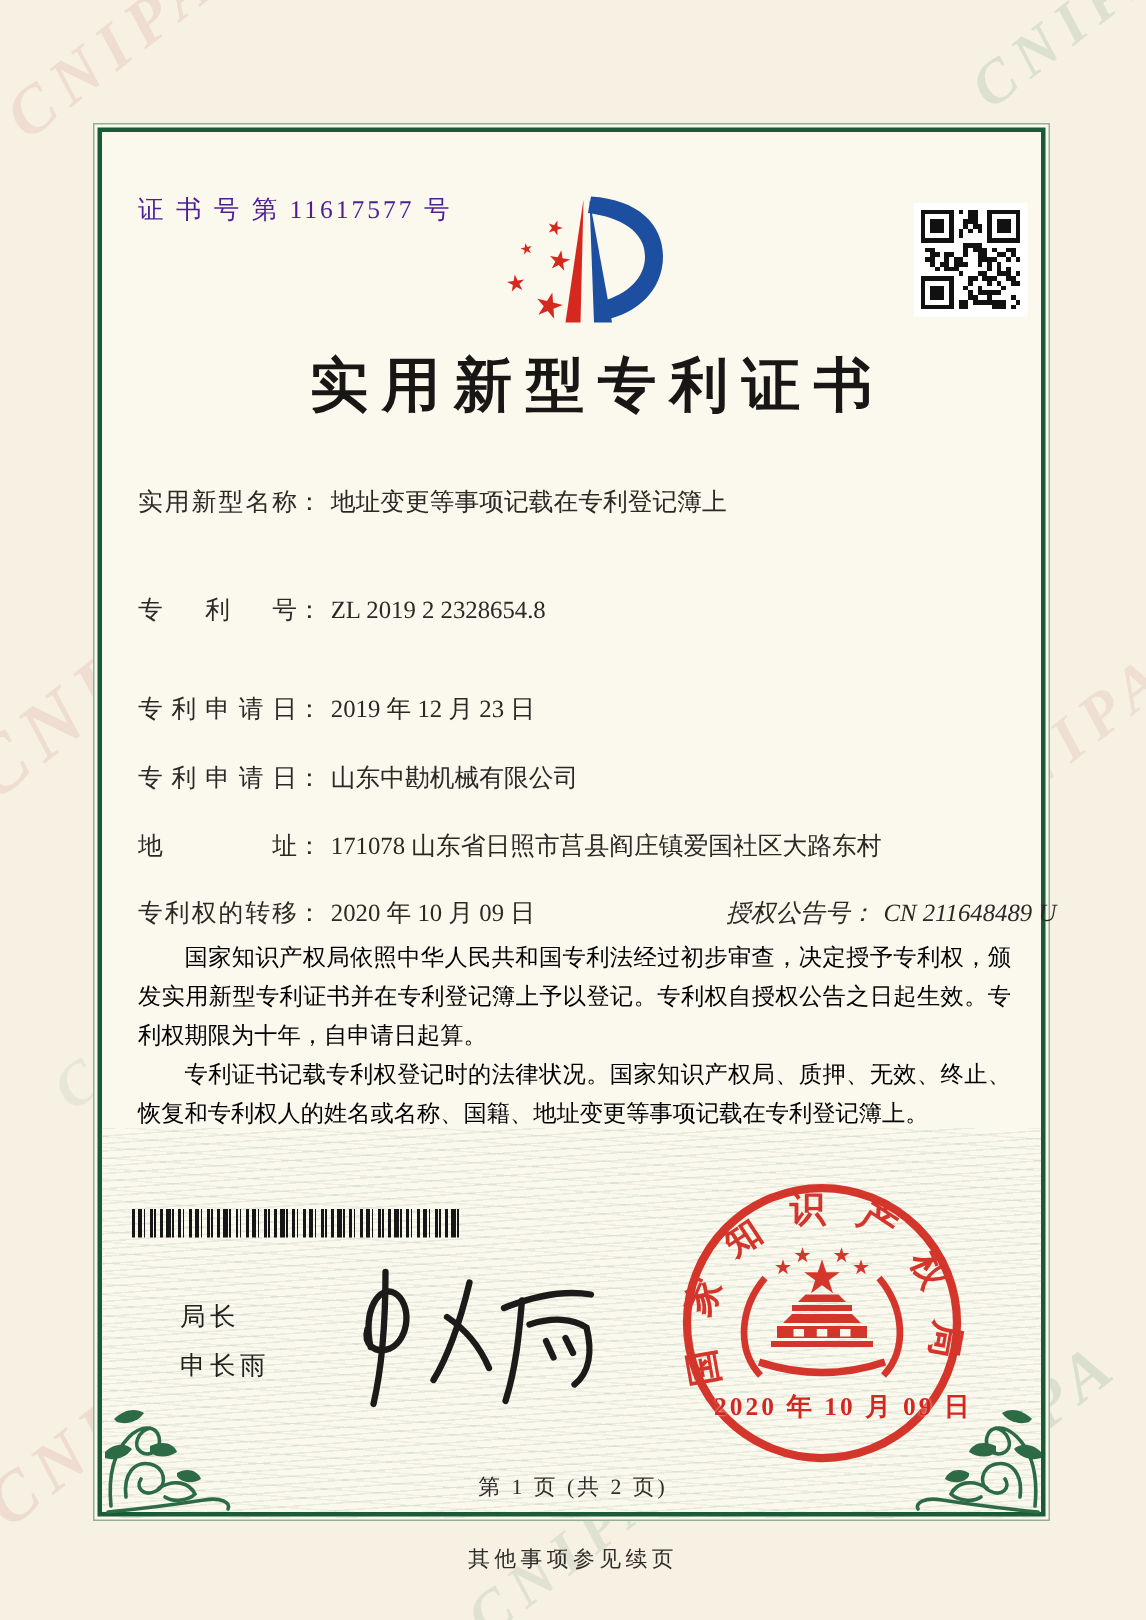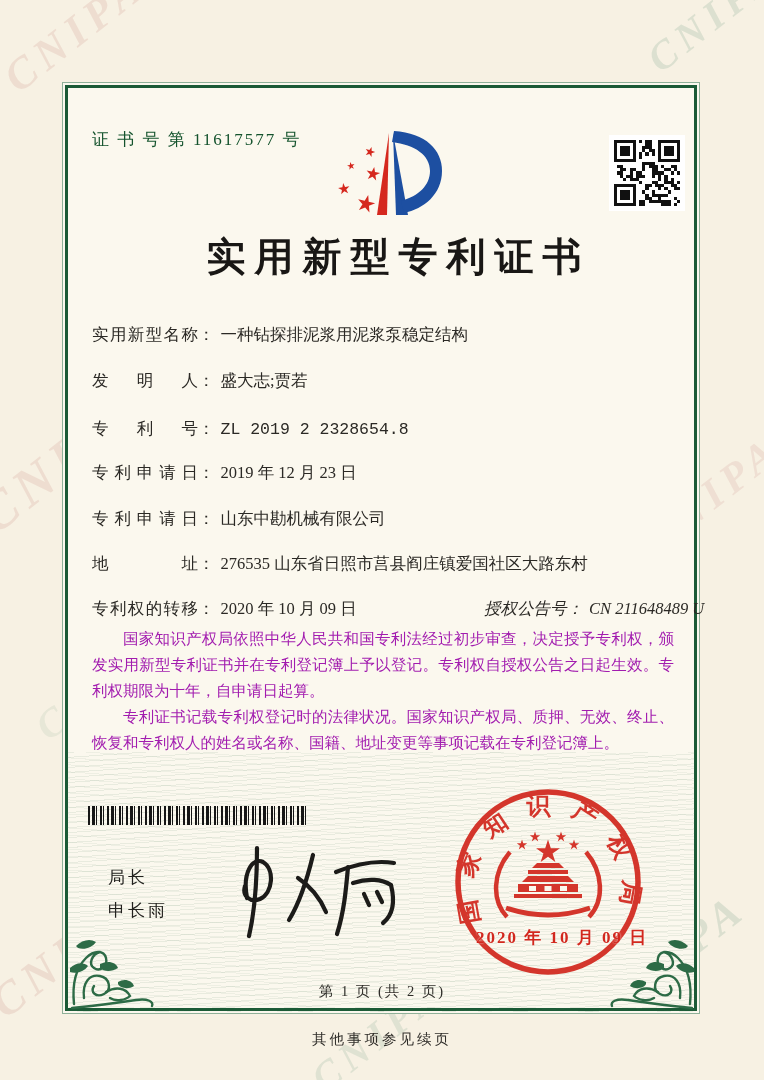--- a/index.html
+++ b/index.html
@@ -28,56 +28,56 @@
     border:3px solid #1b5a36;
   }
   .guilloche{
     position:absolute;left:67px;top:752px;width:628px;height:260px;
     background:
       repeating-linear-gradient(176deg, rgba(70,120,85,0.10) 0 1px, rgba(0,0,0,0) 1px 5px),
       repeating-linear-gradient(184deg, rgba(70,120,85,0.07) 0 1px, rgba(0,0,0,0) 1px 7px);
   }
   .cert-no{
     position:absolute;left:92px;top:128px;
-    font-size:17px;color:#14532d;letter-spacing:2px;
+    font-size:17px;color:#4c1d95;letter-spacing:2px;
   }
   .logo{position:absolute;left:318px;top:116px;width:140px;height:112px;}
   .qr{position:absolute;left:609px;top:135px;width:76px;height:76px;}
   .title{
     position:absolute;left:0;right:0;top:230px;text-align:center;
     font-size:39px;font-weight:700;color:#191715;
     letter-spacing:9px;padding-left:9px;margin-left:24px;
   }
   .row{
     position:absolute;left:92px;font-size:16.5px;color:#2b2925;
     white-space:nowrap;
   }
   .flabel{
     display:inline-block;width:106px;text-align:justify;text-align-last:justify;
     vertical-align:bottom;
   }
   .colon{display:inline-block;margin-right:6px;}
   .grant2{position:absolute;left:392px;top:0;font-style:italic;}
   .paras{
     position:absolute;left:92px;top:626px;width:582px;
-    font-size:15.5px;line-height:26px;color:#a21caf;text-align:justify;
+    font-size:15.5px;line-height:26px;color:#000000;text-align:justify;
   }
   .paras p{margin:0;text-indent:2em;}
   .barcode{
     position:absolute;left:88px;top:806px;width:218px;height:19px;
     background-image:repeating-linear-gradient(90deg,
       #161616 0 2px, rgba(0,0,0,0) 2px 4px,
       #161616 4px 7px, rgba(0,0,0,0) 7px 8px,
       #161616 8px 9px, rgba(0,0,0,0) 9px 12px,
       #161616 12px 14px, rgba(0,0,0,0) 14px 15px,
       #161616 15px 16px, rgba(0,0,0,0) 16px 19px);
   }
   .signer{position:absolute;left:108px;top:866px;font-size:17px;color:#22211e;
     font-family:"Liberation Sans","DejaVu Sans",sans-serif;}
-  .signer div{margin-bottom:10px;letter-spacing:3px;}
+  .signer div{margin-bottom:10px;letter-spacing:3px;margin-left:12px;}
   .sig-svg{position:absolute;left:216px;top:842px;width:200px;height:100px;}
   .seal{position:absolute;left:448px;top:782px;width:200px;height:200px;opacity:.93;}
   .seal-date{
     position:absolute;left:476px;top:926px;font-size:17px;font-weight:700;
     color:#d2281e;letter-spacing:2px;white-space:nowrap;text-shadow:0 0 2px rgba(255,255,255,.8);
   }
   .page-ind{
     position:absolute;left:0;right:0;top:982px;text-align:center;
     font-size:14.5px;color:#2f2d29;letter-spacing:2px;
   }
@@ -166,36 +166,33 @@
         <rect x="16" y="2" width="3" height="3"></rect>
       <path fill-rule="evenodd" d="M0 14h7v7h-7z M1 15v5h5v-5z"></path>
         <rect x="2" y="16" width="3" height="3"></rect>
       <path class="modules" d="M8 0h1v1h-1zM10 0h1v1h-1zM11 0h1v1h-1zM10 1h1v1h-1zM11 1h1v1h-1zM9 2h1v1h-1zM10 2h1v1h-1zM11 2h1v1h-1zM9 3h1v1h-1zM11 3h1v1h-1zM12 3h1v1h-1zM8 4h1v1h-1zM10 4h1v1h-1zM12 4h1v1h-1zM8 5h1v1h-1zM9 7h1v1h-1zM10 7h1v1h-1zM11 7h1v1h-1zM12 7h1v1h-1zM1 8h1v1h-1zM2 8h1v1h-1zM9 8h1v1h-1zM11 8h1v1h-1zM12 8h1v1h-1zM13 8h1v1h-1zM15 8h1v1h-1zM18 8h1v1h-1zM19 8h1v1h-1zM2 9h1v1h-1zM3 9h1v1h-1zM5 9h1v1h-1zM6 9h1v1h-1zM9 9h1v1h-1zM12 9h1v1h-1zM13 9h1v1h-1zM16 9h1v1h-1zM17 9h1v1h-1zM19 9h1v1h-1zM1 10h1v1h-1zM2 10h1v1h-1zM5 10h1v1h-1zM7 10h1v1h-1zM8 10h1v1h-1zM12 10h1v1h-1zM13 10h1v1h-1zM14 10h1v1h-1zM15 10h1v1h-1zM18 10h1v1h-1zM20 10h1v1h-1zM2 11h1v1h-1zM4 11h1v1h-1zM5 11h1v1h-1zM7 11h1v1h-1zM8 11h1v1h-1zM9 11h1v1h-1zM12 11h1v1h-1zM14 11h1v1h-1zM16 11h1v1h-1zM3 12h1v1h-1zM5 12h1v1h-1zM6 12h1v1h-1zM7 12h1v1h-1zM14 12h1v1h-1zM16 12h1v1h-1zM18 12h1v1h-1zM8 13h1v1h-1zM12 13h1v1h-1zM13 13h1v1h-1zM16 13h1v1h-1zM17 13h1v1h-1zM18 13h1v1h-1zM20 13h1v1h-1zM10 14h1v1h-1zM11 14h1v1h-1zM13 14h1v1h-1zM14 14h1v1h-1zM15 14h1v1h-1zM18 14h1v1h-1zM19 14h1v1h-1zM10 15h1v1h-1zM14 15h1v1h-1zM16 15h1v1h-1zM19 15h1v1h-1zM20 15h1v1h-1zM9 16h1v1h-1zM12 16h1v1h-1zM17 16h1v1h-1zM10 17h1v1h-1zM12 17h1v1h-1zM13 17h1v1h-1zM14 17h1v1h-1zM15 17h1v1h-1zM16 17h1v1h-1zM10 18h1v1h-1zM11 18h1v1h-1zM14 18h1v1h-1zM19 18h1v1h-1zM8 19h1v1h-1zM9 19h1v1h-1zM11 19h1v1h-1zM12 19h1v1h-1zM13 19h1v1h-1zM14 19h1v1h-1zM15 19h1v1h-1zM16 19h1v1h-1zM17 19h1v1h-1zM20 19h1v1h-1zM8 20h1v1h-1zM9 20h1v1h-1zM15 20h1v1h-1zM16 20h1v1h-1zM17 20h1v1h-1zM19 20h1v1h-1z"></path>
     </g>
   </svg>
 
   <div class="title">实用新型专利证书</div>
 
   <div class="row" style="top:324px;">
-    <span class="flabel">实用新型名称</span><span class="colon">：</span><span>一种钻探排泥浆用泥浆泵稳定结构</span>
-  </div>
-  <div class="row" style="top:370px;">
-    <span class="flabel">发明人</span><span class="colon">：</span><span>盛大志;贾若</span>
-  </div>
-  <div class="row" style="top:418px;font-family:Liberation Mono, monospace;">
+    <span class="flabel">实用新型名称</span><span class="colon">：</span><span>地址变更等事项记载在专利登记簿上</span>
+  </div>
+  <div class="row" style="top:396px;">
     <span class="flabel">专利号</span><span class="colon">：</span><span>ZL 2019 2 2328654.8</span>
   </div>
   <div class="row" style="top:462px;">
     <span class="flabel">专利申请日</span><span class="colon">：</span><span>2019 年 12 月 23 日</span>
   </div>
   <div class="row" style="top:508px;">
     <span class="flabel">专利申请日</span><span class="colon">：</span><span>山东中勘机械有限公司</span>
   </div>
   <div class="row" style="top:553px;">
-    <span class="flabel">地址</span><span class="colon">：</span><span>276535 山东省日照市莒县阎庄镇爱国社区大路东村</span>
+    <span class="flabel">地址</span><span class="colon">：</span><span>171078 山东省日照市莒县阎庄镇爱国社区大路东村</span>
   </div>
   <div class="row" style="top:598px;width:582px;">
     <span class="flabel">专利权的转移</span><span class="colon">：</span><span>2020 年 10 月 09 日</span>
     <span class="grant2"><span>授权公告号</span><span class="colon">：</span><span>CN 211648489 U</span></span>
   </div>
 
   <div class="paras">
     <p>国家知识产权局依照中华人民共和国专利法经过初步审查，决定授予专利权，颁发实用新型专利证书并在专利登记簿上予以登记。专利权自授权公告之日起生效。专利权期限为十年，自申请日起算。</p>
     <p>专利证书记载专利权登记时的法律状况。国家知识产权局、质押、无效、终止、恢复和专利权人的姓名或名称、国籍、地址变更等事项记载在专利登记簿上。</p>
   </div>

